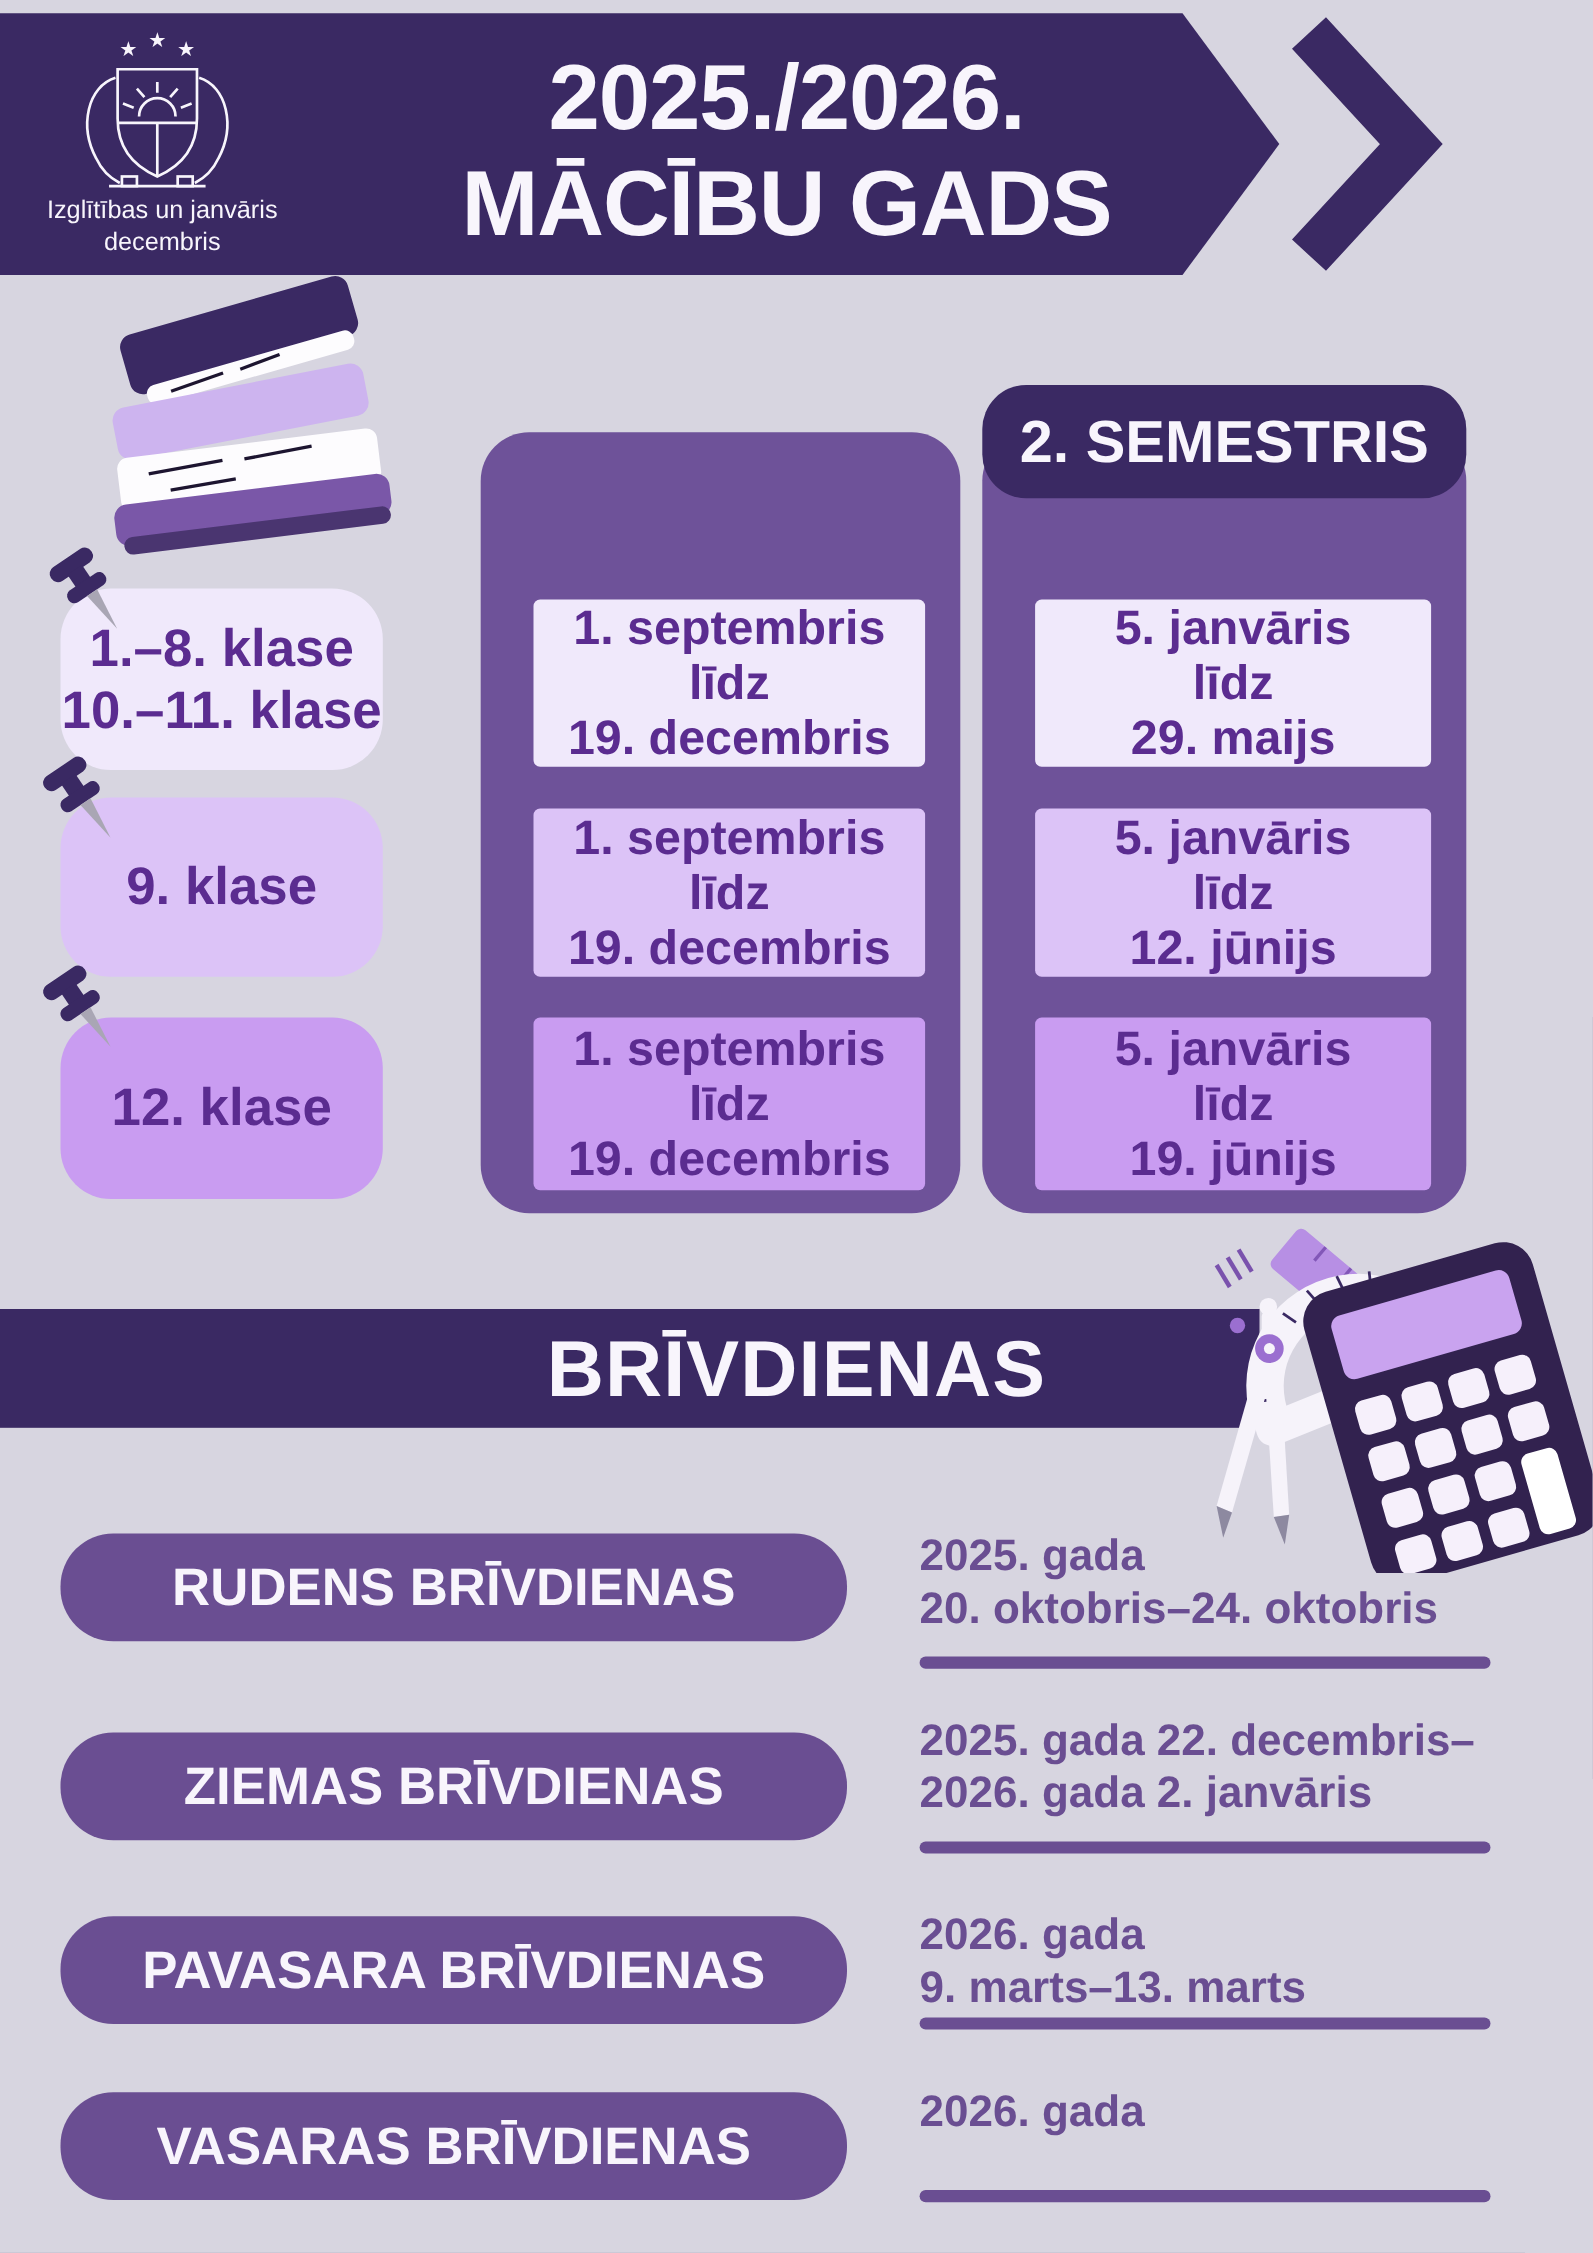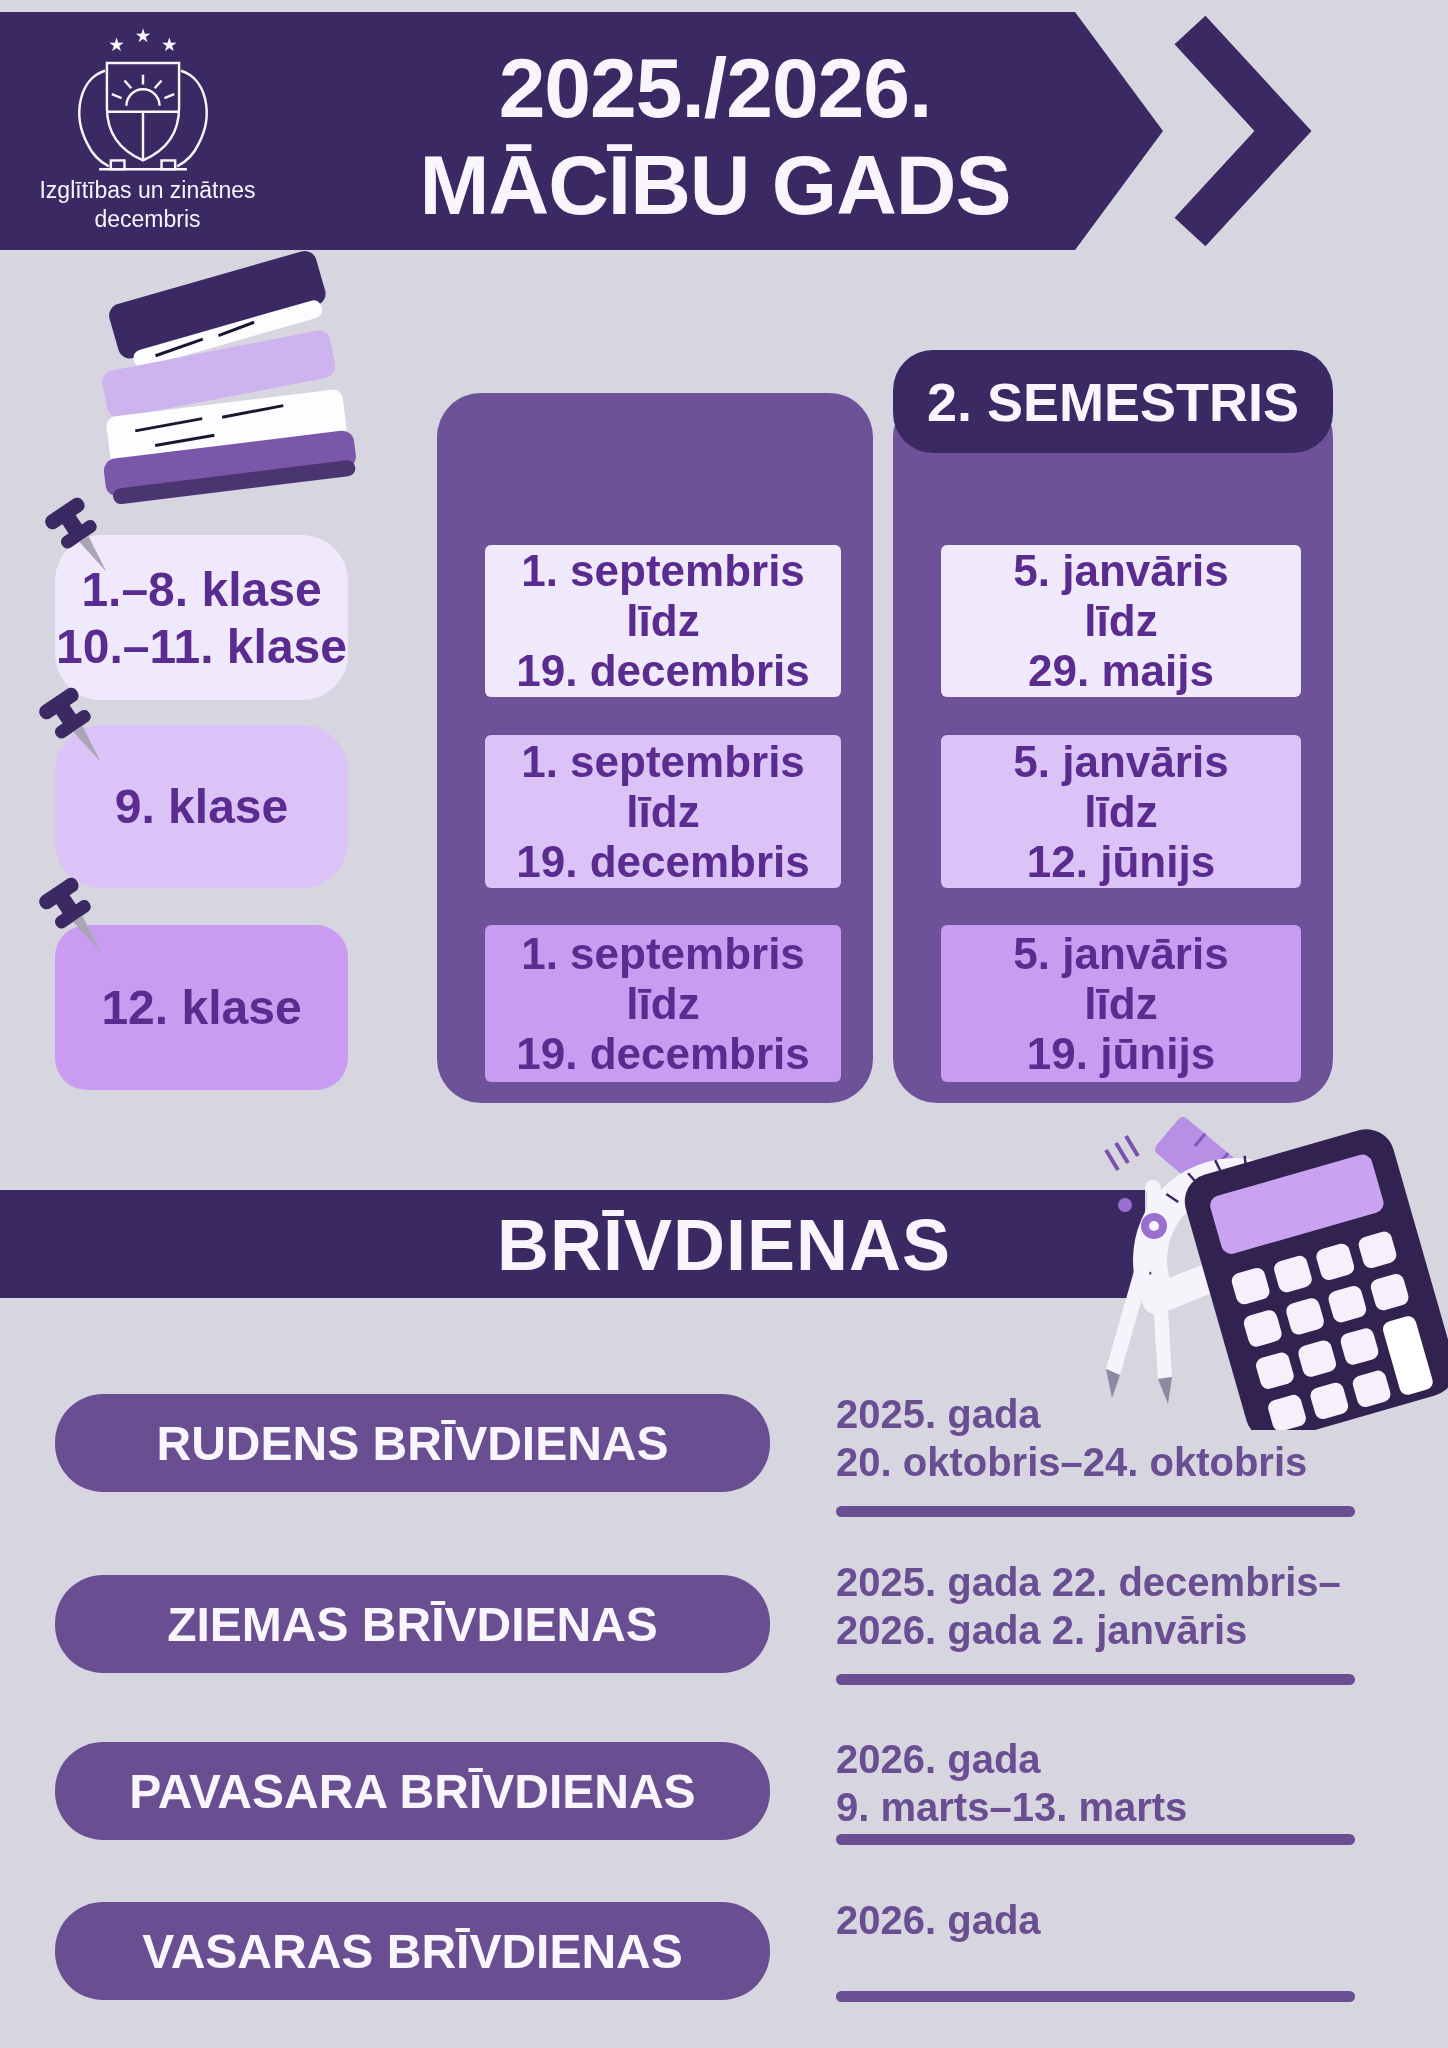--- a/index.html
+++ b/index.html
@@ -9,21 +9,21 @@
   
   #band-svg{position:absolute;left:0;top:0;width:1448px;height:262px;}
   .ministry{position:absolute;left:10px;top:176px;width:275px;text-align:center;
             color:#f8f5fc;font-size:23px;line-height:29px;}
   .title{position:absolute;left:290px;top:40px;width:850px;text-align:center;
          color:#f8f5fc;font-size:84px;line-height:97px;font-weight:bold;letter-spacing:-1px;}
   
   .kbox{position:absolute;left:55px;width:293px;border-radius:46px;display:flex;
         flex-direction:column;align-items:center;justify-content:center;text-align:center;
         color:#5b2c90;font-weight:bold;font-size:48px;line-height:57px;}
-  .t0{background:#f0e9fb;} .t1{background:#dcc3f7;} .t2{background:#c99cf1;border-radius:32px;}
+  .t0{background:#f0e9fb;} .t1{background:#dcc3f7;} .t2{background:#c99cf1;}
   
   .col{position:absolute;top:393px;height:710px;background:#6e5299;border-radius:44px;}
   .colhead{position:absolute;top:350px;height:103px;background:#3a2963;border-radius:40px;
            color:#f8f5fc;font-weight:bold;font-size:54px;display:flex;align-items:center;
            justify-content:center;}
   .dbox{position:absolute;border-radius:6px;display:flex;flex-direction:column;
         align-items:center;justify-content:center;text-align:center;color:#5b2c90;
         font-weight:bold;font-size:44px;line-height:50px;}
   
   .sect-band{position:absolute;left:0;top:1190px;width:1145px;height:108px;background:#3a2963;}
@@ -63,21 +63,21 @@
       <rect x="72" y="142" width="14" height="9"></rect>
       <rect x="124" y="142" width="14" height="9"></rect>
     </g>
     <g fill="#f8f5fc" font-size="19" text-anchor="middle" font-family="DejaVu Sans, sans-serif">
       <text x="78" y="30">★</text>
         <text x="105" y="21">★</text>
         <text x="132" y="30">★</text>
     </g>
   </svg>
   <div class="ministry">
-    <div>Izglītības un zinātnes</div>
+    <div>Izglītības un janvāris</div>
     <div>decembris</div>
   </div>
 
   <div class="title">
     <div>2025./2026.</div>
     <div>MĀCĪBU GADS</div>
   </div>
 
   <svg class="abs" style="left:75px;top:245px;width:305px;height:280px;" viewBox="0 0 305 280">
     <g transform="rotate(-16 150 70)">

